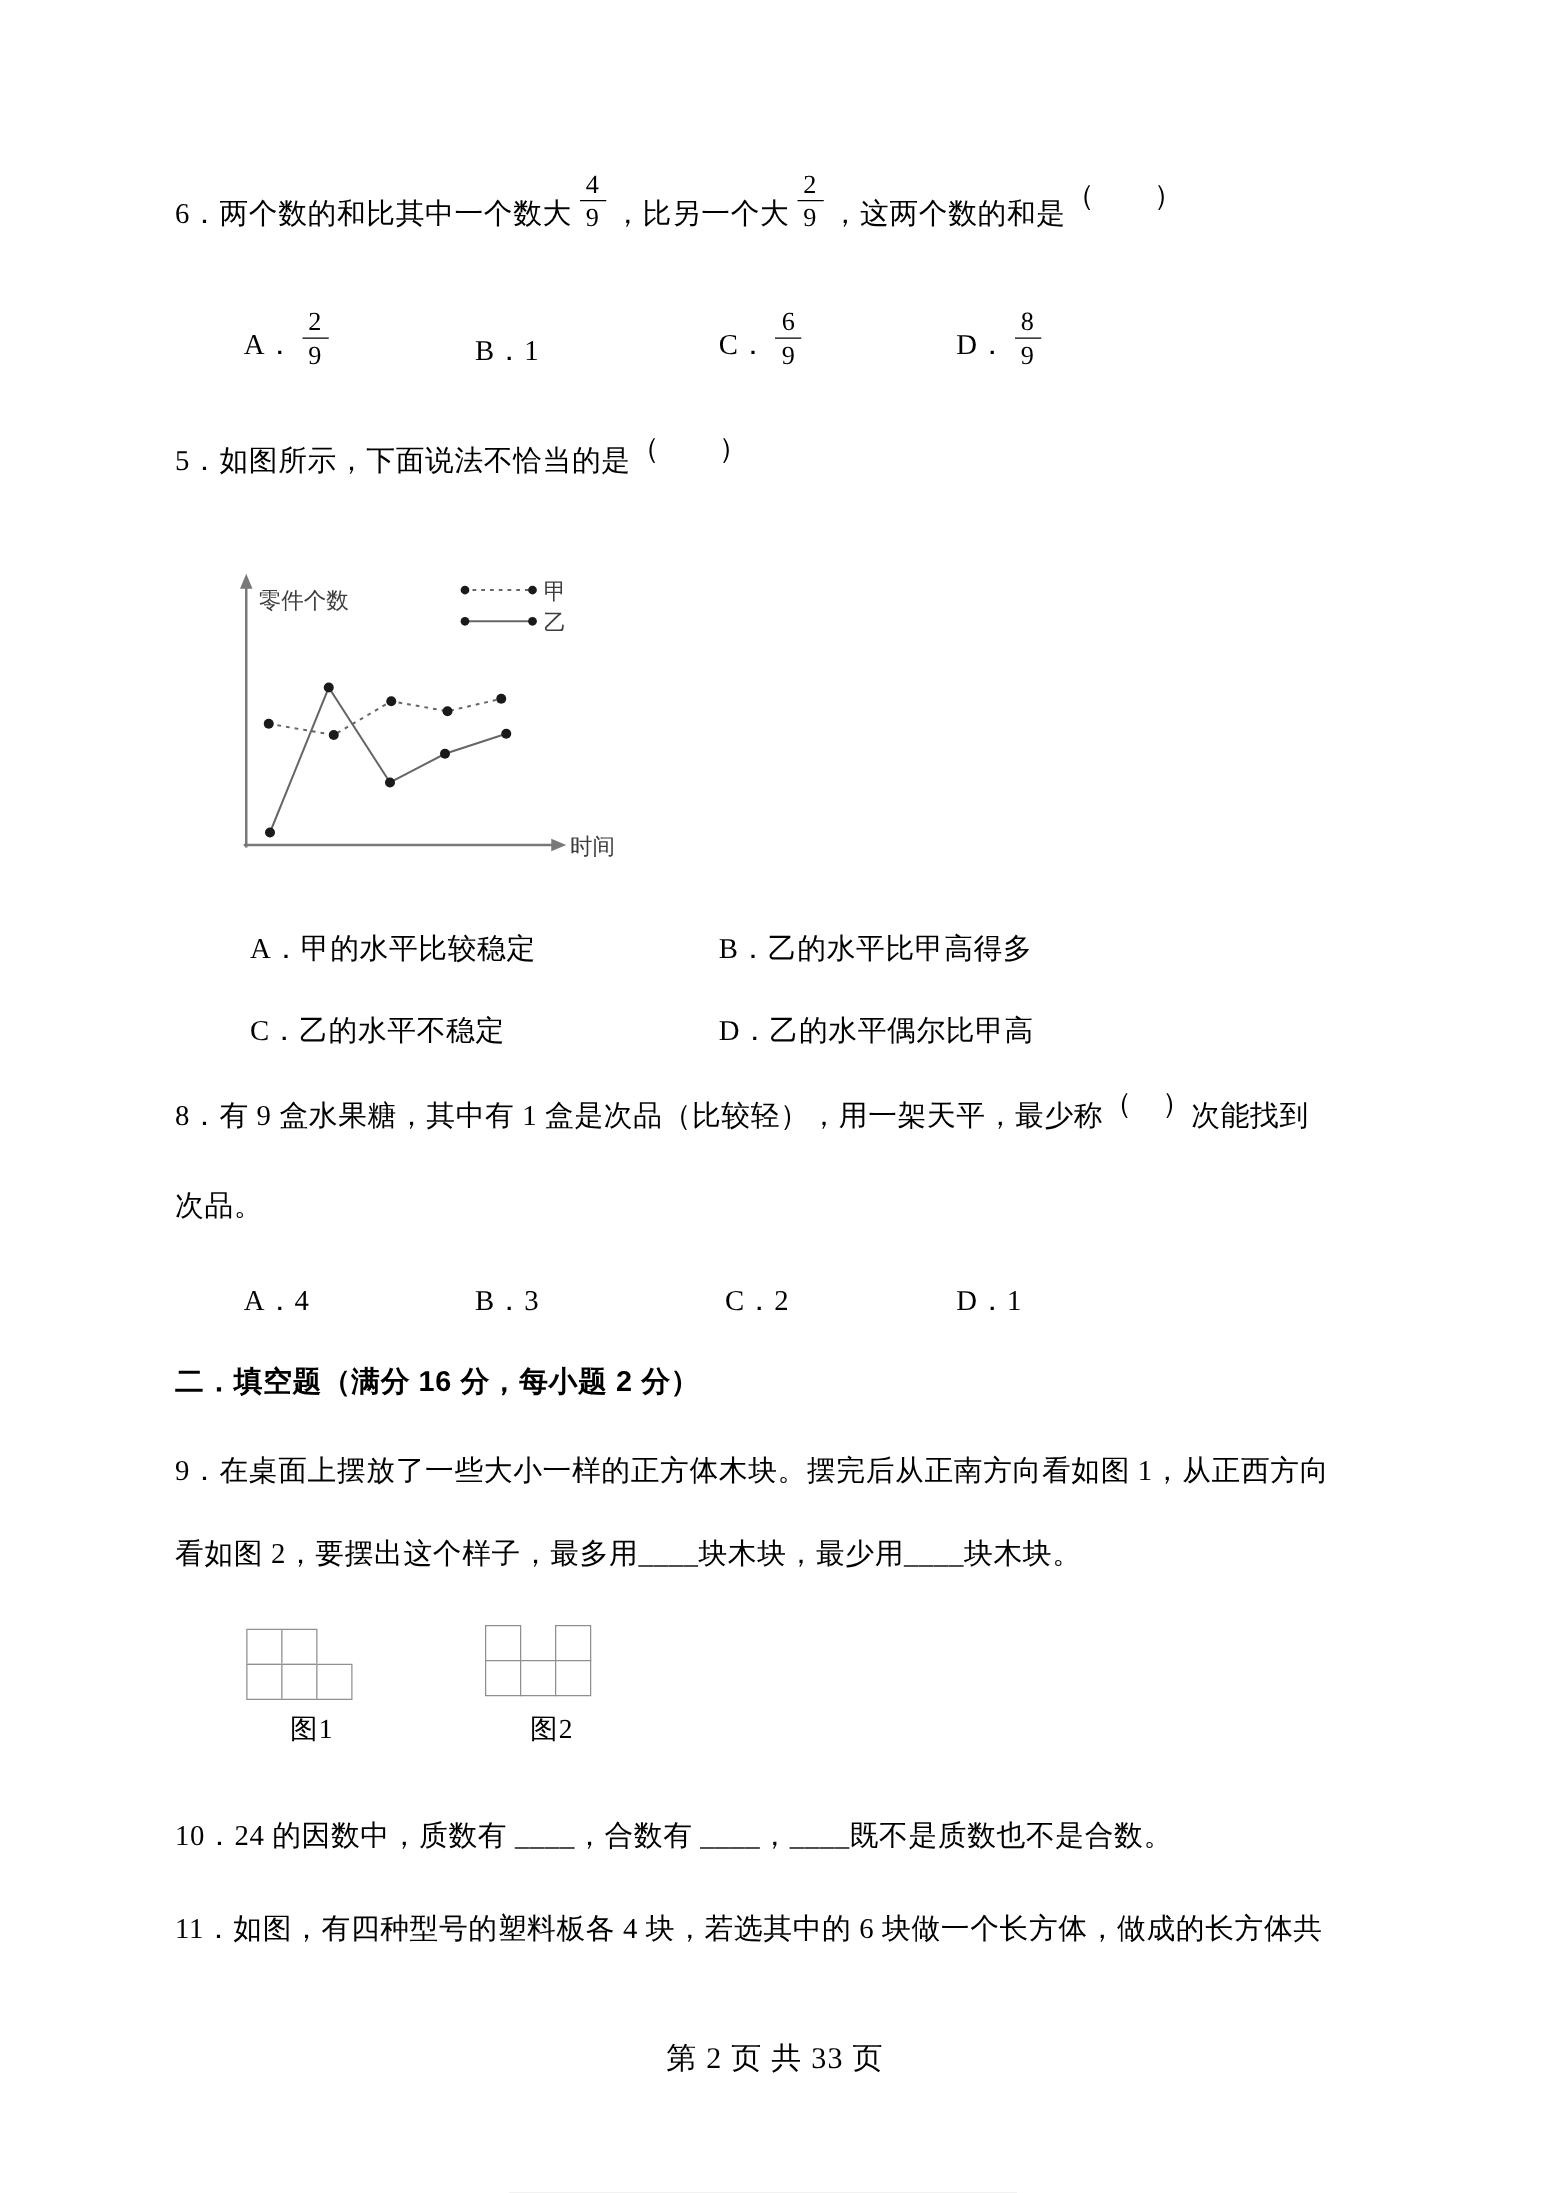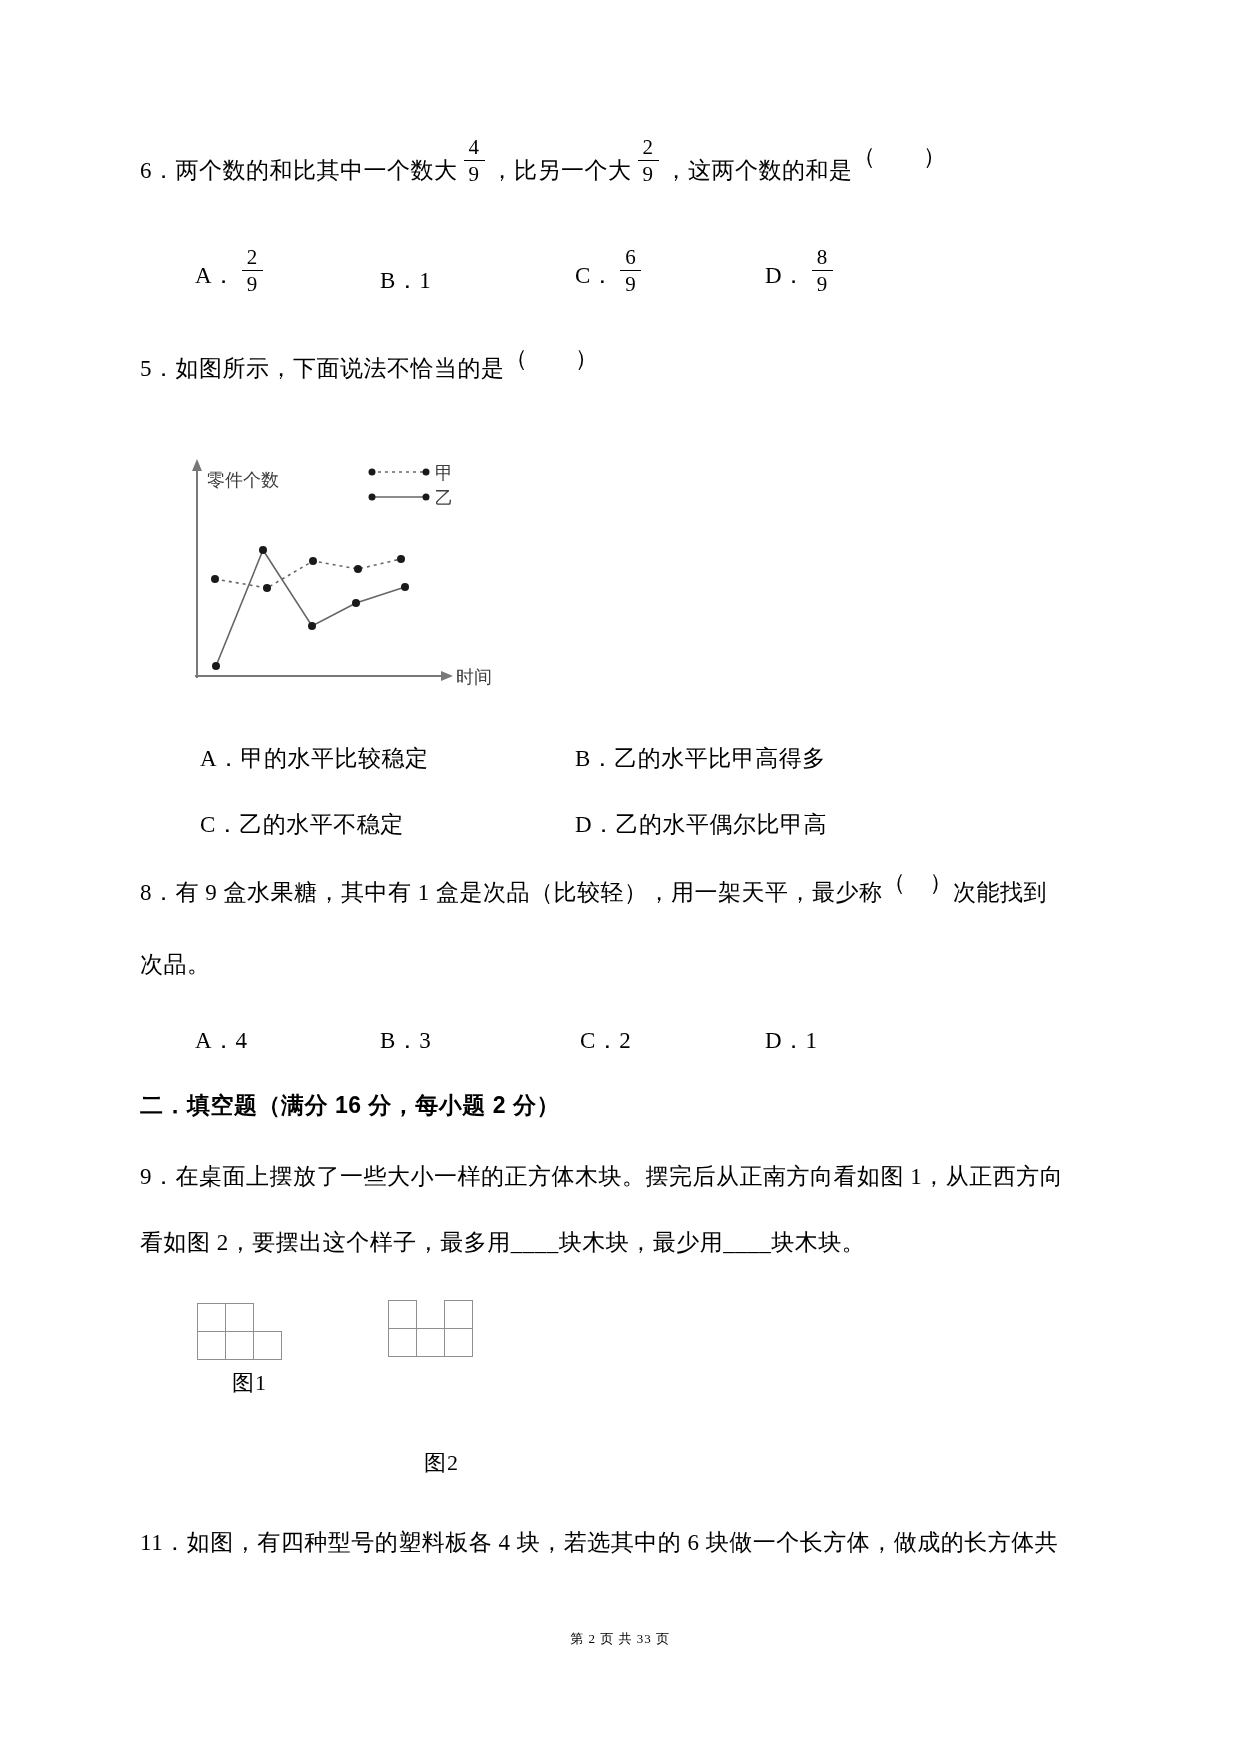--- a/index.html
+++ b/index.html
@@ -52,21 +52,21 @@
   .axis-label{font-size:18px;fill:#3d3d3d;font-family:"Liberation Serif","DejaVu Serif",serif;}
   
   .fig{position:absolute;}
   .fig .cell{
     position:absolute;width:29px;height:29px;
     border:1px solid #8f8f8f;box-sizing:border-box;background:#fff;
   }
   .figlabel{position:absolute;font-size:22px;letter-spacing:1px;margin-left:12px;}
   .footer{
     position:absolute;left:0;top:1630px;width:100%;
-    text-align:center;font-size:13px;letter-spacing:1px;
+    text-align:center;font-size:24px;letter-spacing:1px;
   }
 </style>
 </head>
 <body>
 
 <div class="page">
 
   <div class="line fracline" style="top:128px;">
     <span class="t">6．两个数的和比其中一个数大</span>
     <span class="frac">
@@ -163,20 +163,21 @@
     </div>
   <div class="figlabel" style="left:220px;top:1368px;">图1</div>
 
   <div class="fig" id="fig2" style="left:388px;top:1300px;width:86px;height:58px;">
       <div class="cell" style="left: 0px; top: 0px;"></div>
       <div class="cell" style="left: 56px; top: 0px;"></div>
       <div class="cell" style="left: 0px; top: 28px;"></div>
       <div class="cell" style="left: 28px; top: 28px;"></div>
       <div class="cell" style="left: 56px; top: 28px;"></div>
     </div>
-  <div class="figlabel" style="left:412px;top:1448px;">图2</div>
+  <div class="figlabel" style="left:412px;top:1368px;">图2</div>
 
+  <div class="line" style="top:1452px;">10．24 的因数中，质数有 ____，合数有 ____，____既不是质数也不是合数。</div>
 
   <div class="line" style="top:1526px;">11．如图，有四种型号的塑料板各 4 块，若选其中的 6 块做一个长方体，做成的长方体共</div>
 
   <div class="footer">第 2 页 共 33 页</div>
 
 </div>
 
 </body></html>

